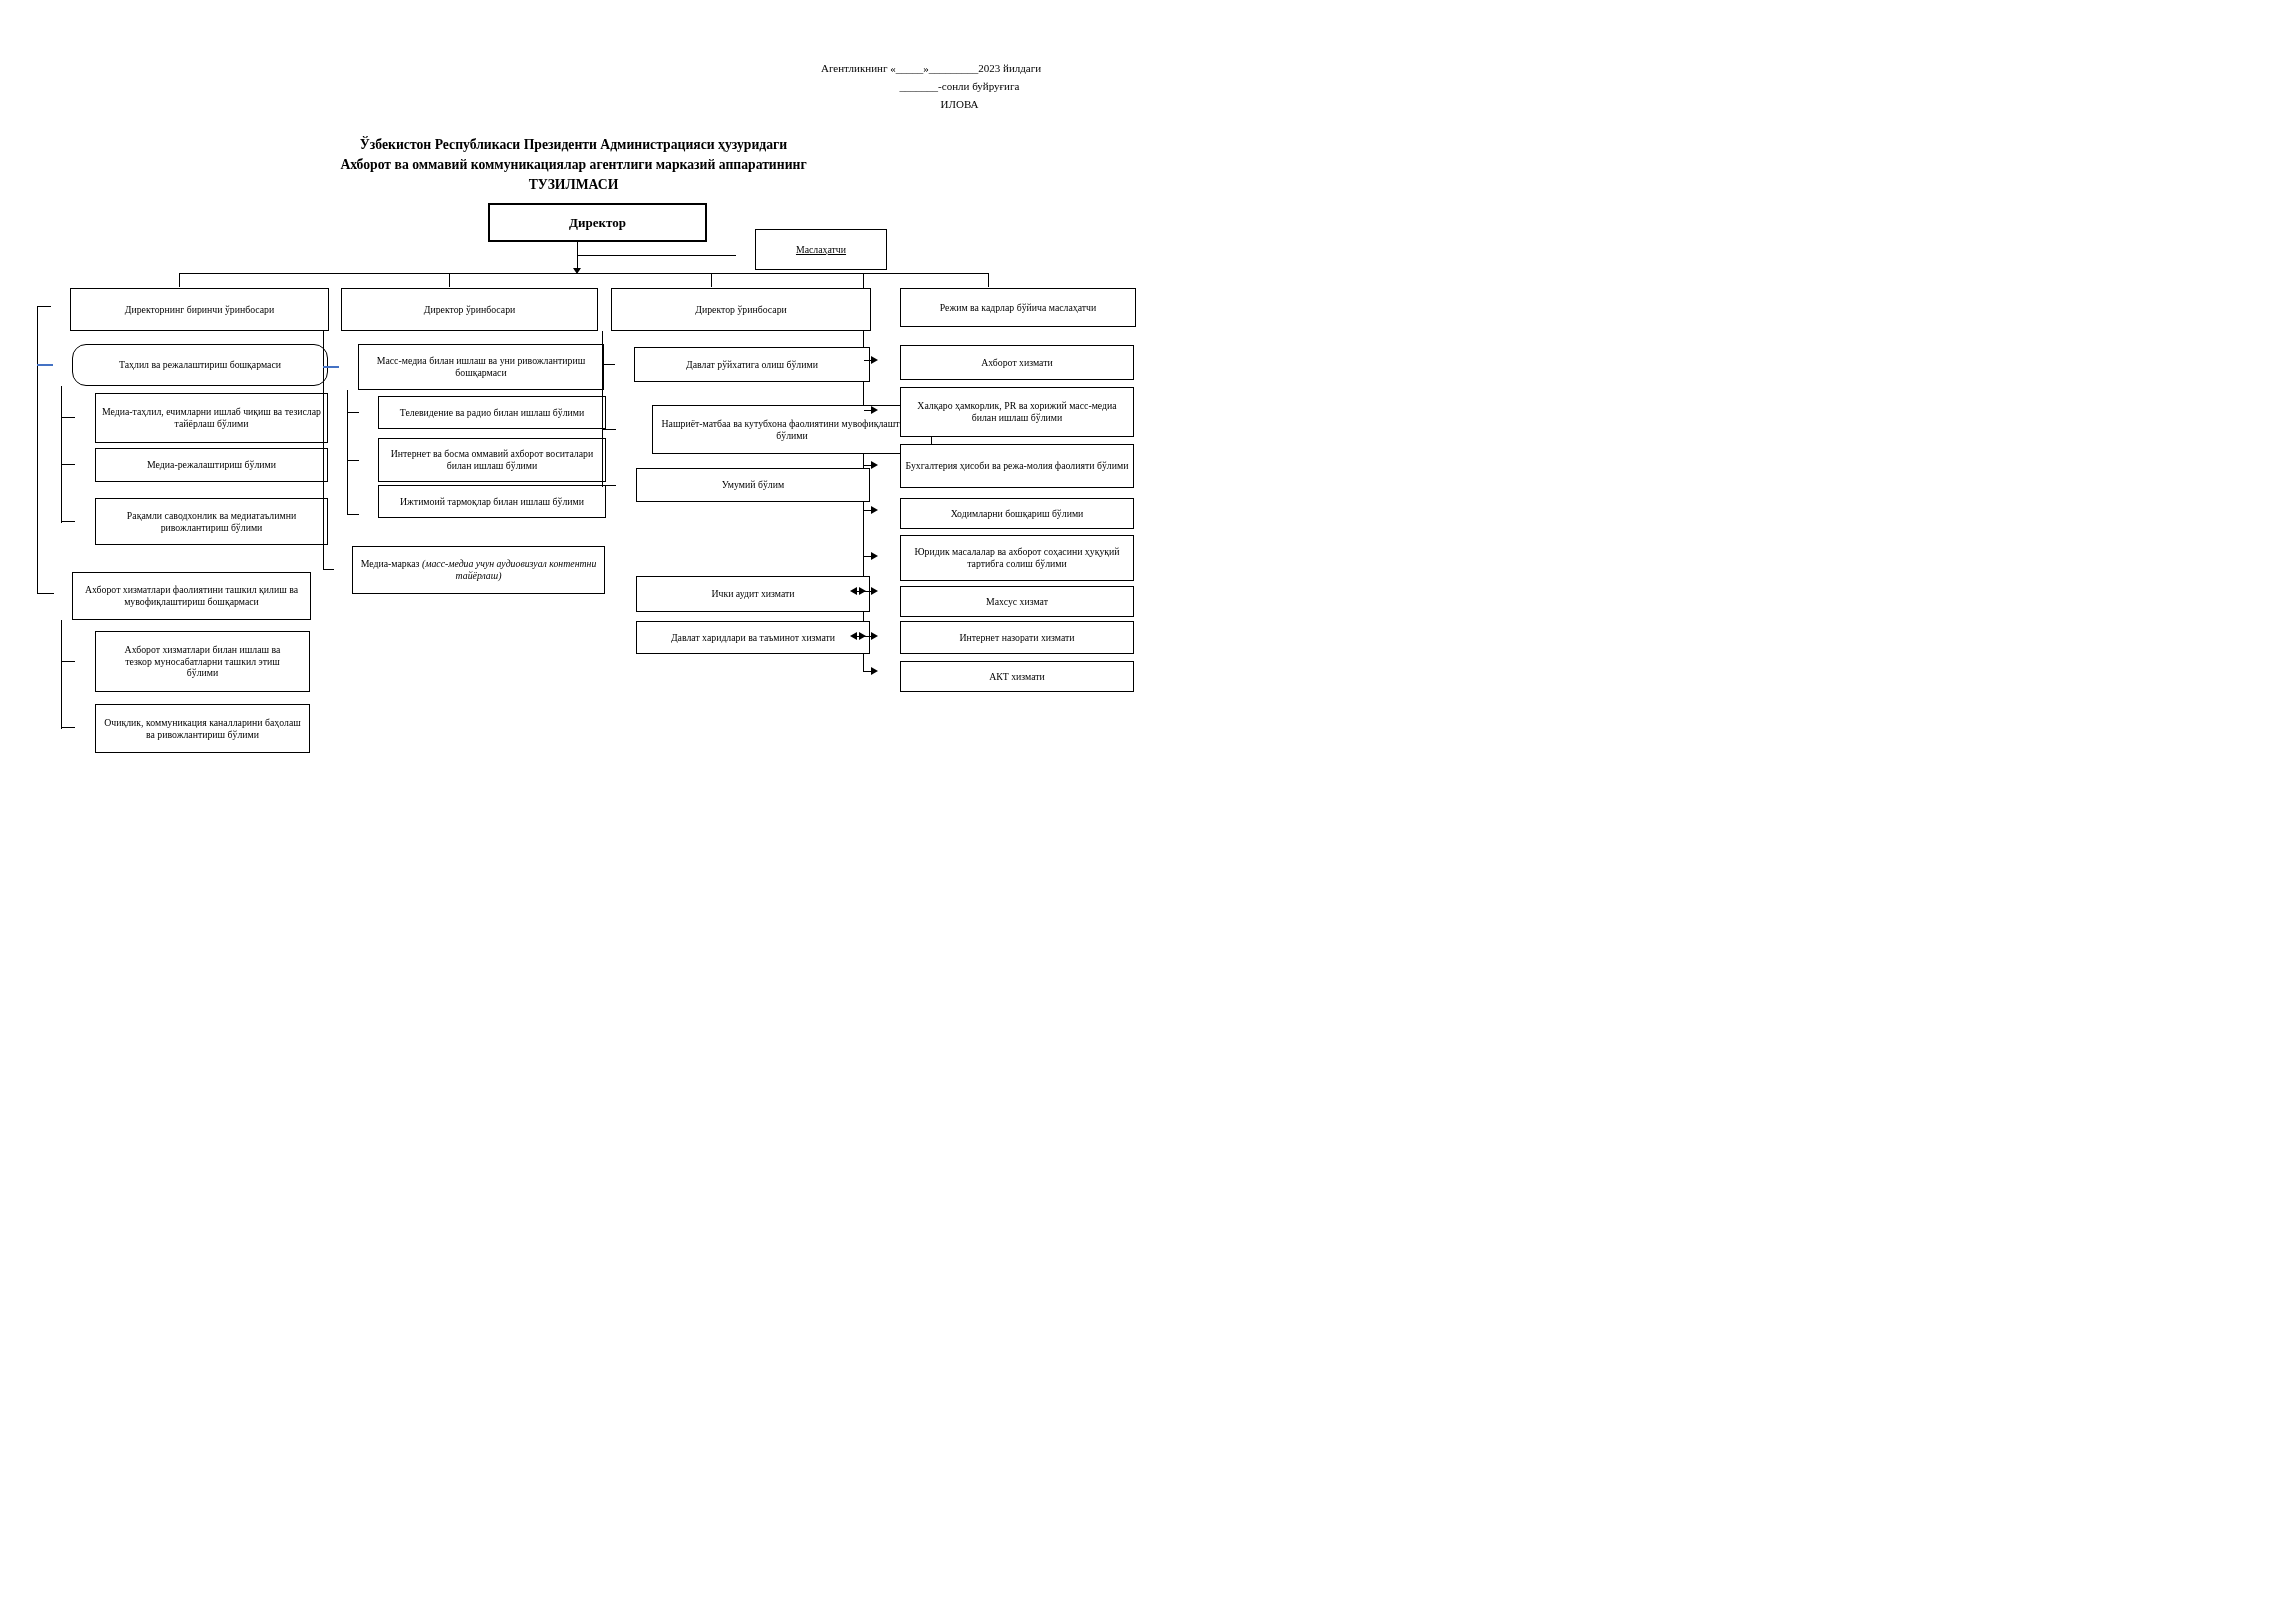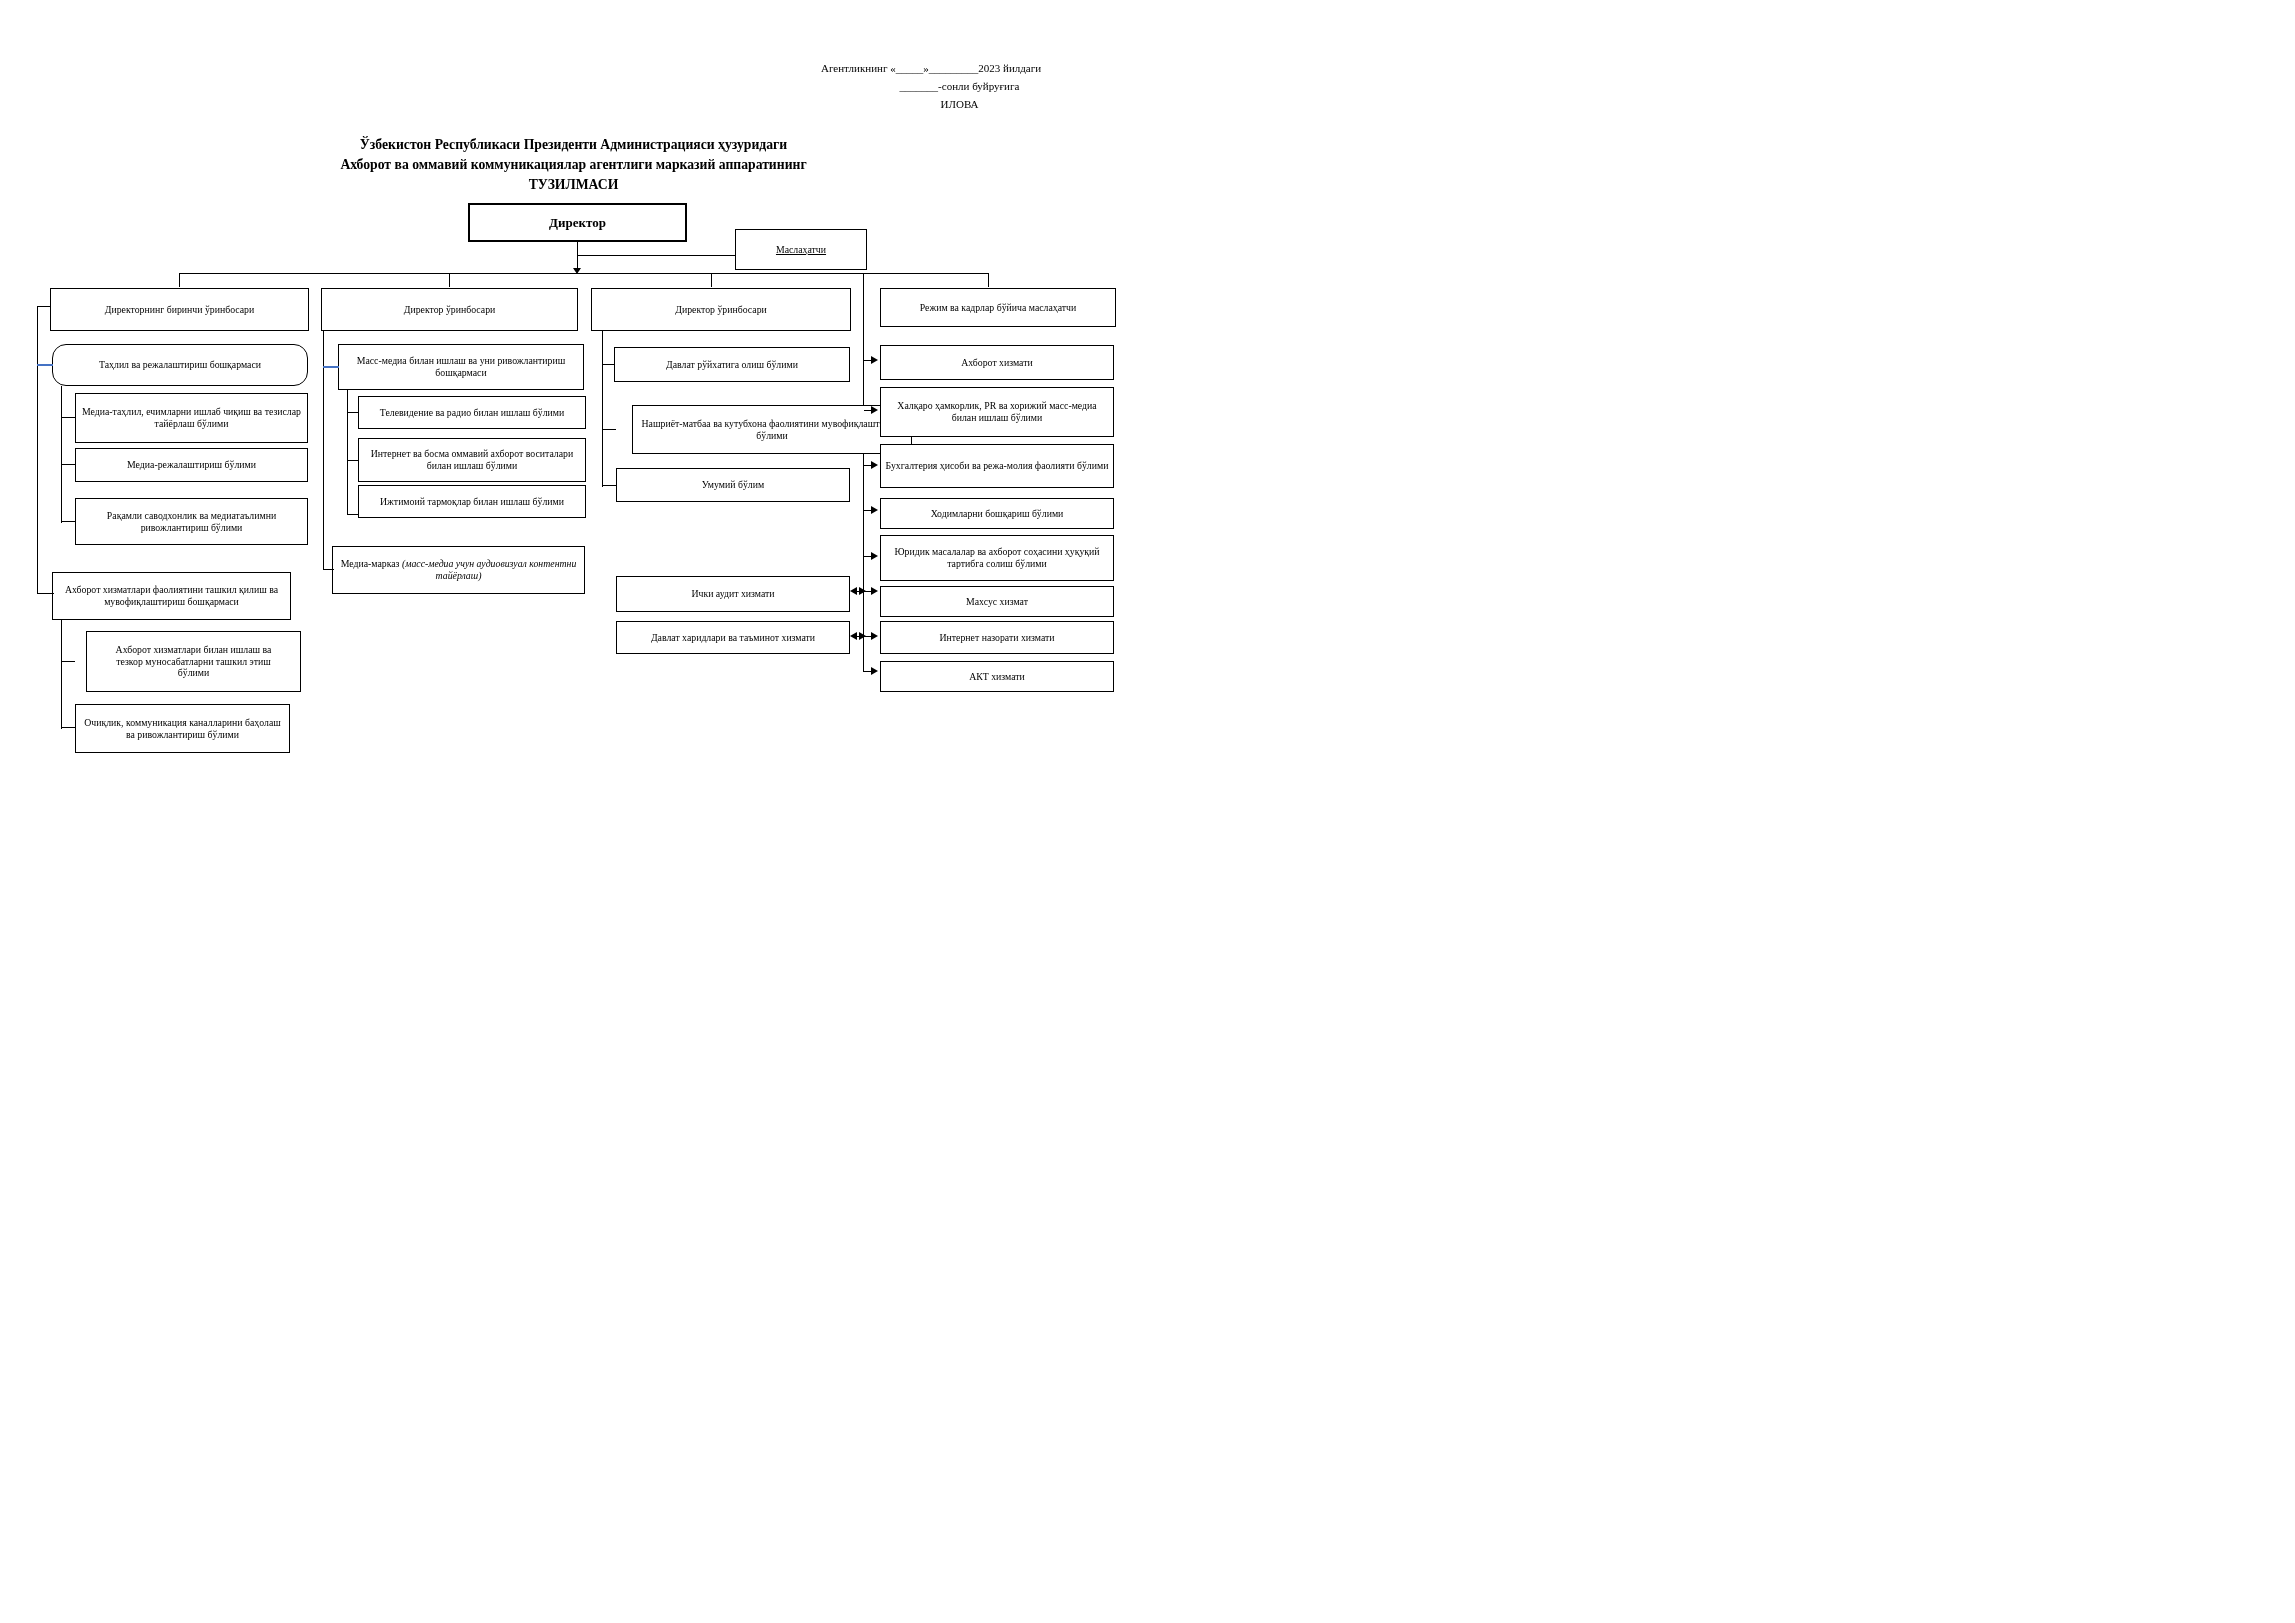--- a/index.html
+++ b/index.html
@@ -1,20 +1,20 @@
 <!DOCTYPE html>
 <html style="font-size:10.5px"><head>
 <meta charset="utf-8">
 <style>
   html,body{margin:0;padding:0;background:#ffffff;}
   #page{position:relative;width:1147px;height:811px;background:#ffffff;overflow:hidden;
         font-family:"Liberation Serif","DejaVu Serif",serif;color:#000;}
   .bx{position:absolute;border:1.3px solid #000;background:#fff;box-sizing:border-box;
       display:flex;align-items:center;justify-content:center;text-align:center;
-      font-size:9.8px;line-height:1.22;padding:1.3px 3.9px;}
+      font-size:9.8px;line-height:1.22;padding:1.3px 3.9px;margin-left:20px;}
   .bx.big{border-width:2px;font-size:13px;font-weight:bold;}
   .ln{position:absolute;background:#000;}
   .tick{position:absolute;background:#4472c4;}
   .tri{position:absolute;width:0;height:0;}
   .ann{position:absolute;left:821px;top:59px;width:277px;font-size:11px;line-height:1.65;}
   .ann .l1{text-align:left;white-space:nowrap;}
   .ann .l2,.ann .l3{text-align:center;}
   .ttl{position:absolute;left:0;top:135px;width:1147px;text-align:center;
        font-size:13.7px;font-weight:bold;line-height:20px;}
   .inner-narrow{max-width:165px;}
@@ -50,21 +50,21 @@
   <div class="ln" style="left:711px;top:273px;width:1.3px;height:14.4px;"></div>
   <div class="ln" style="left:988px;top:273px;width:1.3px;height:14.4px;"></div>
   <div class="ln" style="left:863px;top:273px;width:1.3px;height:399px;"></div>
 
   <div class="bx" style="left:50px;top:288px;width:259px;height:43px;">Директорнинг биринчи ўринбосари</div>
   <div class="bx" style="left:52px;top:344px;width:256px;height:42px;border-radius:14px;">Таҳлил ва режалаштириш бошқармаси</div>
   <div class="bx" style="left:75px;top:393px;width:233px;height:50px;">Медиа-таҳлил, ечимларни ишлаб чиқиш ва тезислар тайёрлаш бўлими</div>
   <div class="bx" style="left:75px;top:448px;width:233px;height:34px;">Медиа-режалаштириш бўлими</div>
   <div class="bx" style="left:75px;top:498px;width:233px;height:47px;">Рақамли саводхонлик ва медиатаълимни ривожлантириш бўлими</div>
   <div class="bx" style="left:52px;top:572px;width:239px;height:48px;">Ахборот хизматлари фаолиятини ташкил қилиш ва мувофиқлаштириш бошқармаси</div>
-  <div class="bx" style="left:86px;top:631px;width:215px;height:61px;">
+  <div class="bx" style="left:75px;top:631px;width:215px;height:61px;">
     <span class="inner-narrow">Ахборот хизматлари билан ишлаш ва тезкор муносабатларни ташкил этиш бўлими</span>
   </div>
   <div class="bx" style="left:75px;top:704px;width:215px;height:49px;">Очиқлик, коммуникация каналларини баҳолаш ва ривожлантириш бўлими</div>
 
   <div class="ln" style="left:37px;top:306px;width:1.3px;height:288px;"></div>
   <div class="ln" style="left:37px;top:306px;width:14.4px;height:1.3px;"></div>
   <div class="ln" style="left:37px;top:593px;width:17px;height:1.3px;"></div>
   <div class="tick" style="left:37px;top:364px;width:15.7px;height:2px;"></div>
   <div class="ln" style="left:61px;top:386px;width:1.3px;height:137px;"></div>
   <div class="ln" style="left:61px;top:417px;width:14.4px;height:1.3px;"></div>

